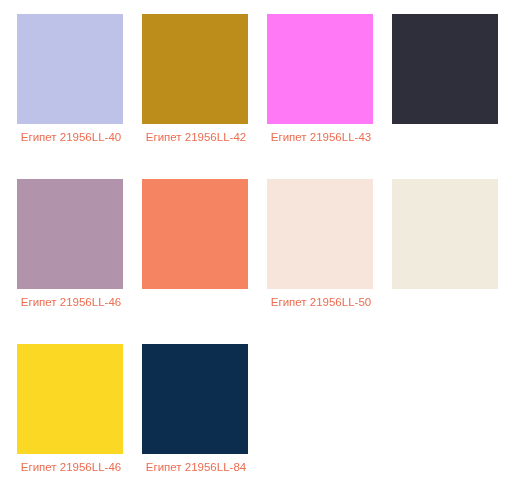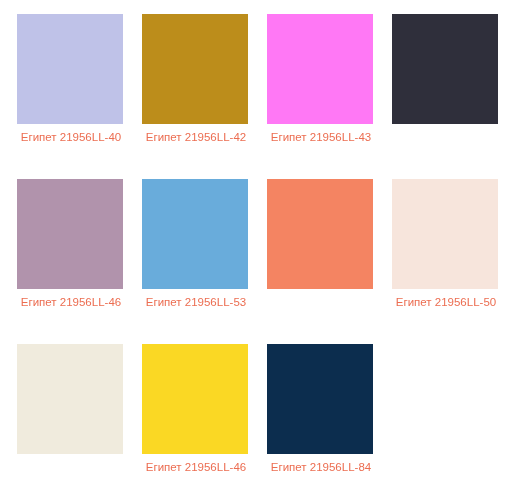--- a/index.html
+++ b/index.html
@@ -61,24 +61,20 @@
       <div class="swatch-label">Египет 21956LL-43</div>
     </div>
     <div class="swatch-cell">
       <div class="swatch-color" style="background-color: rgb(47, 47, 59);"></div>
     </div>
     <div class="swatch-cell">
       <div class="swatch-color" style="background-color: rgb(177, 147, 172);"></div>
       <div class="swatch-label">Египет 21956LL-46</div>
     </div>
     <div class="swatch-cell">
-      <div class="swatch-color" style="background-color: rgb(105, 172, 219);"></div>
-      <div class="swatch-label">Египет 21956LL-53</div>
-    </div>
-    <div class="swatch-cell">
       <div class="swatch-color" style="background-color: rgb(244, 132, 98);"></div>
     </div>
     <div class="swatch-cell">
       <div class="swatch-color" style="background-color: rgb(247, 229, 220);"></div>
       <div class="swatch-label">Египет 21956LL-50</div>
     </div>
     <div class="swatch-cell">
       <div class="swatch-color" style="background-color: rgb(240, 235, 221);"></div>
     </div>
     <div class="swatch-cell">

